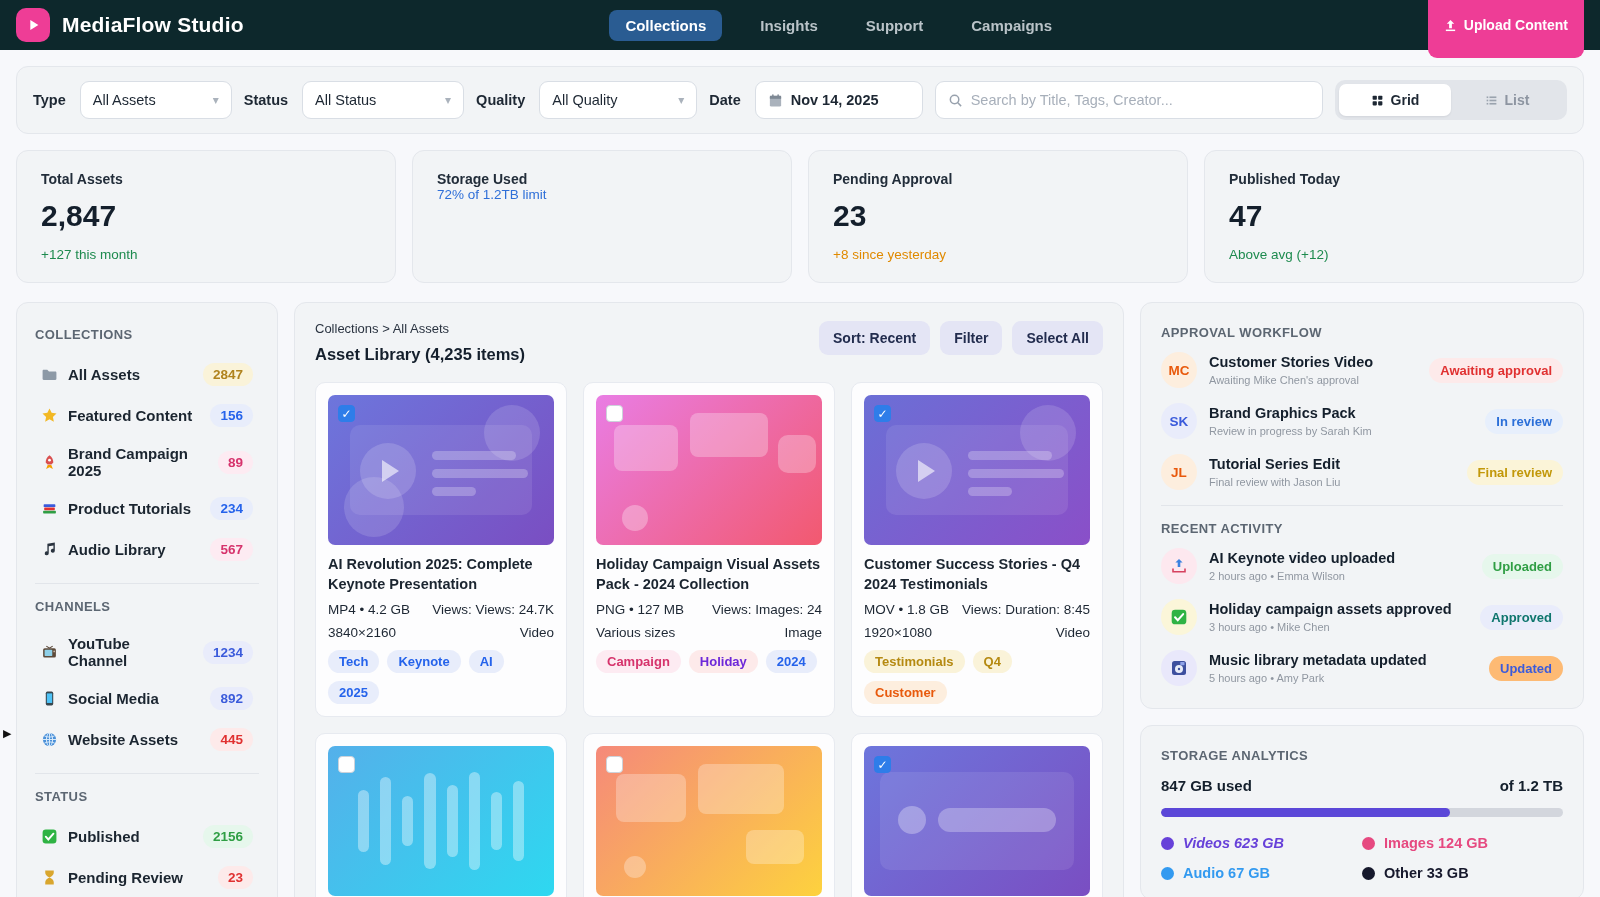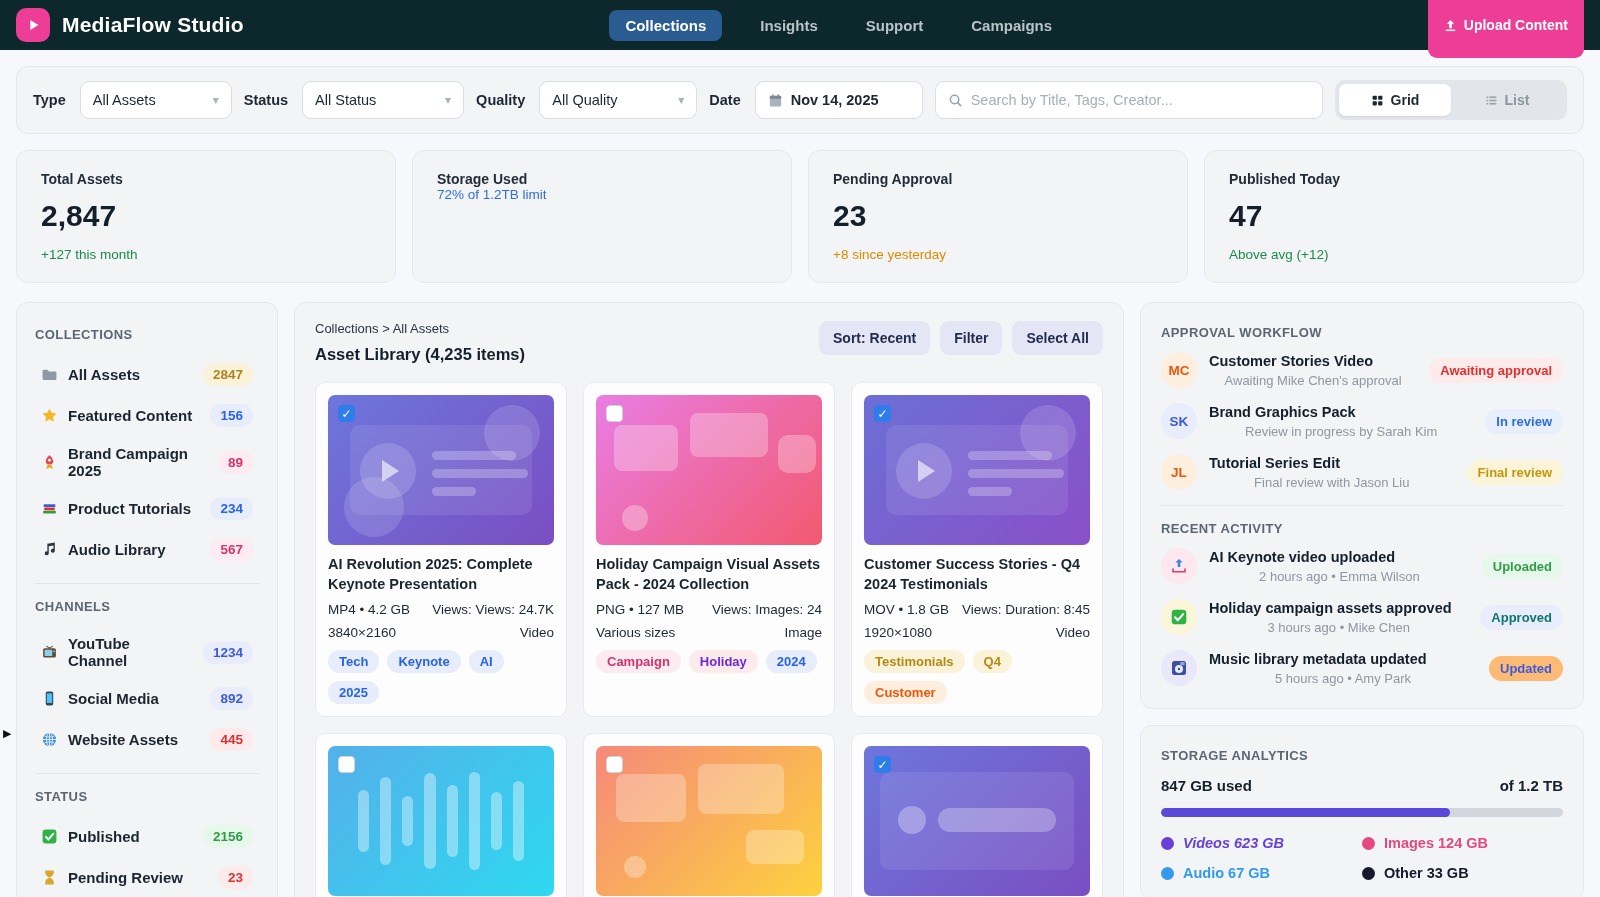--- a/index.html
+++ b/index.html
@@ -75,21 +75,21 @@
   .a-tags { display:flex; gap:8px; margin-top:10px; flex-wrap:wrap; }
   .tag { font-size:13px; font-weight:600; padding:4px 11px; border-radius:12px; cursor:pointer; }
 
   
   .right-col { width:444px; flex:0 0 auto; display:flex; flex-direction:column; gap:16px; }
   .right-card { padding:18px 20px; }
   .wf-row { display:flex; align-items:center; gap:12px; margin-bottom:15px; }
   .avatar { width:36px; height:36px; border-radius:50%; display:flex; align-items:center; justify-content:center; font-size:13.5px; font-weight:800; flex:0 0 auto; }
   .wf-text { flex:1; min-width:0; }
   .wf-title { font-size:14.5px; font-weight:700; color:#141f2c; margin-bottom:4px; }
-  .wf-sub { font-size:13px; color:#9097a1;text-align:center; }
+  .wf-sub { font-size:11px; color:#9097a1; }
   .badge { font-size:13px; font-weight:700; padding:5px 11px; border-radius:13px; white-space:nowrap; }
   .act-icon { width:36px; height:36px; border-radius:50%; display:flex; align-items:center; justify-content:center; flex:0 0 auto; }
 
   .st-used-row { display:flex; justify-content:space-between; font-size:15px; font-weight:800; color:#141f2c; margin:14px 0 14px; }
   .st-bar { height:9px; border-radius:5px; background:#d3d6dd; overflow:hidden; margin-bottom:18px; }
   .st-fill { height:100%; border-radius:5px; }
   .st-legend { display:grid; grid-template-columns:1fr 1fr; row-gap:14px; }
   .lg-item { display:flex; align-items:center; gap:9px; font-size:14.5px; font-weight:700; }
   .dot { width:13px; height:13px; border-radius:50%; flex:0 0 auto; }
 

